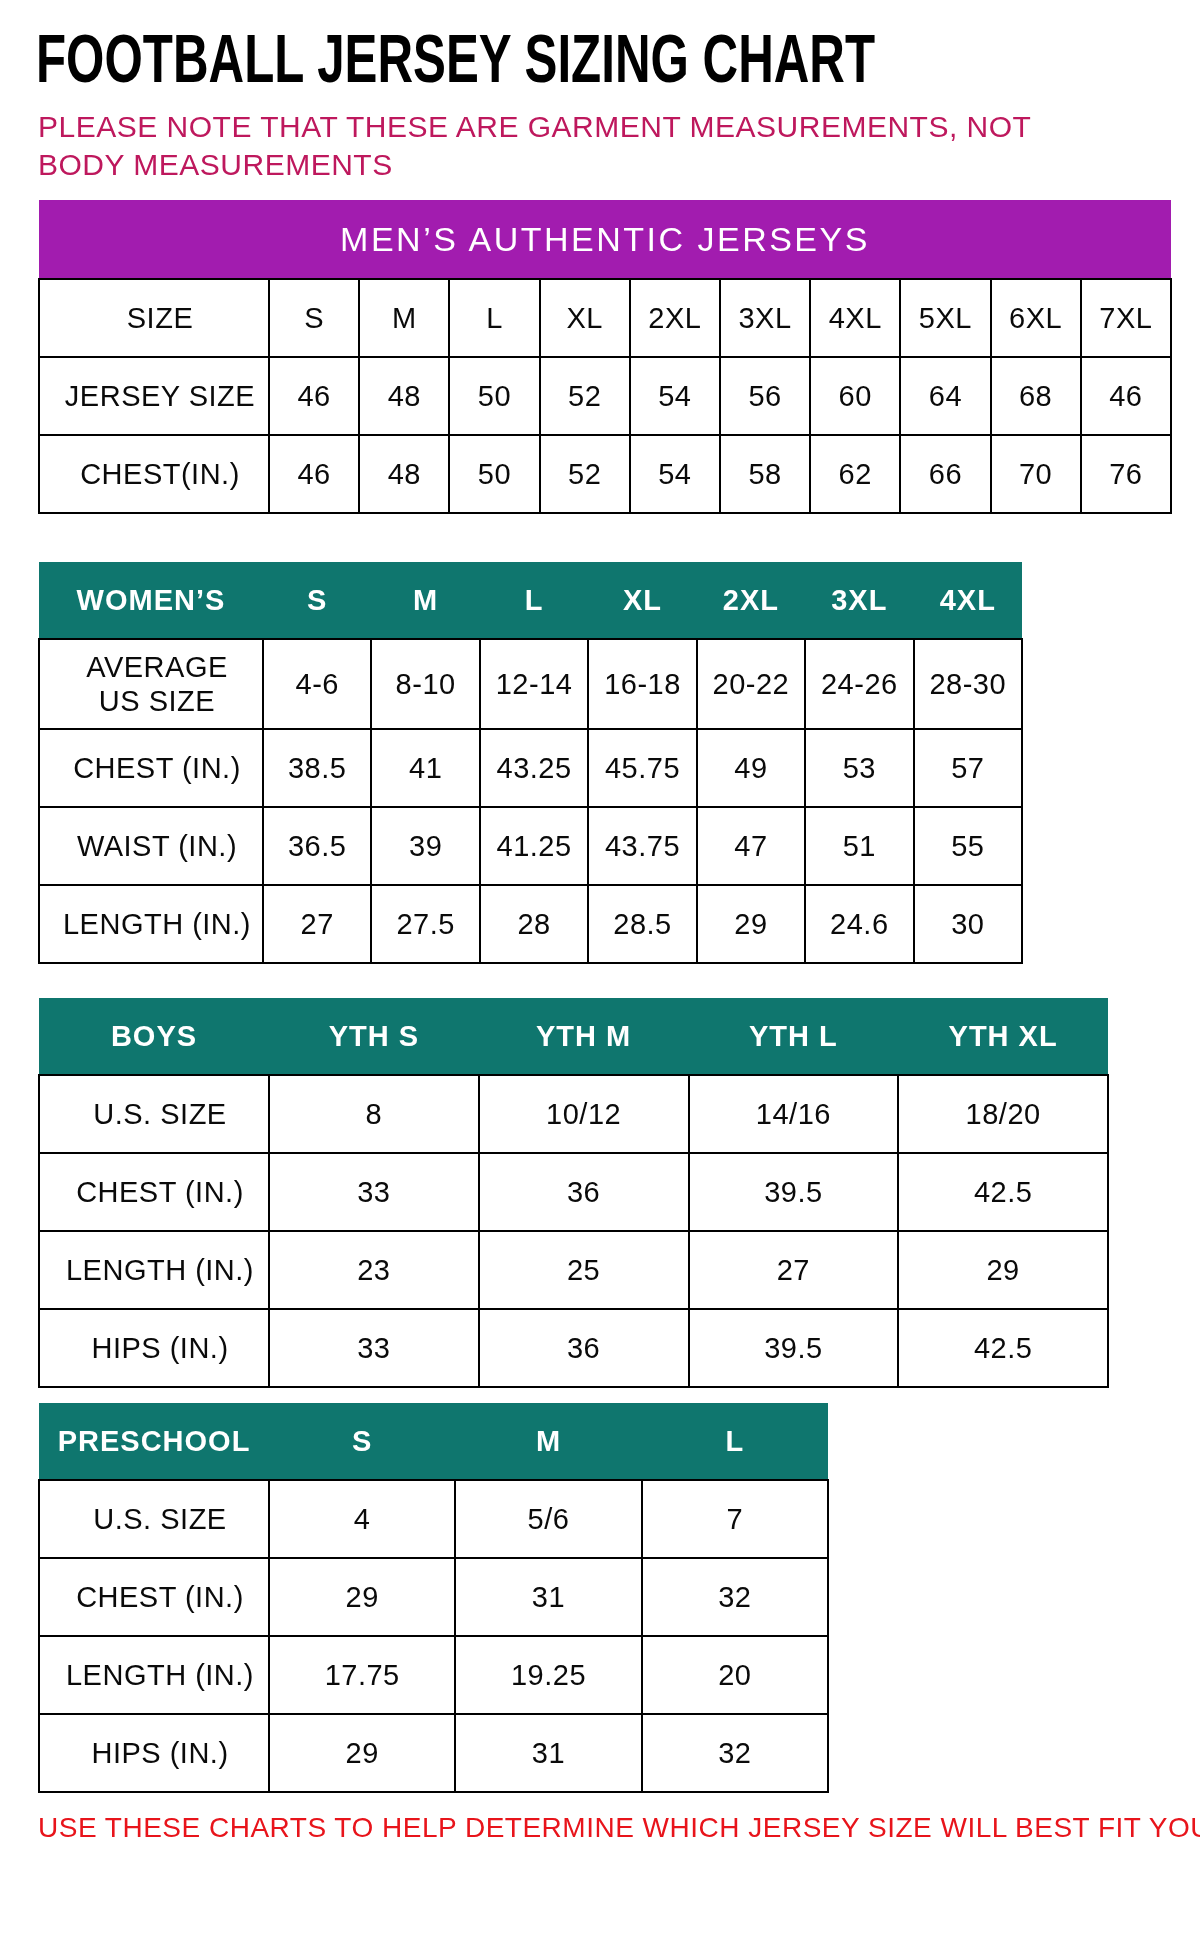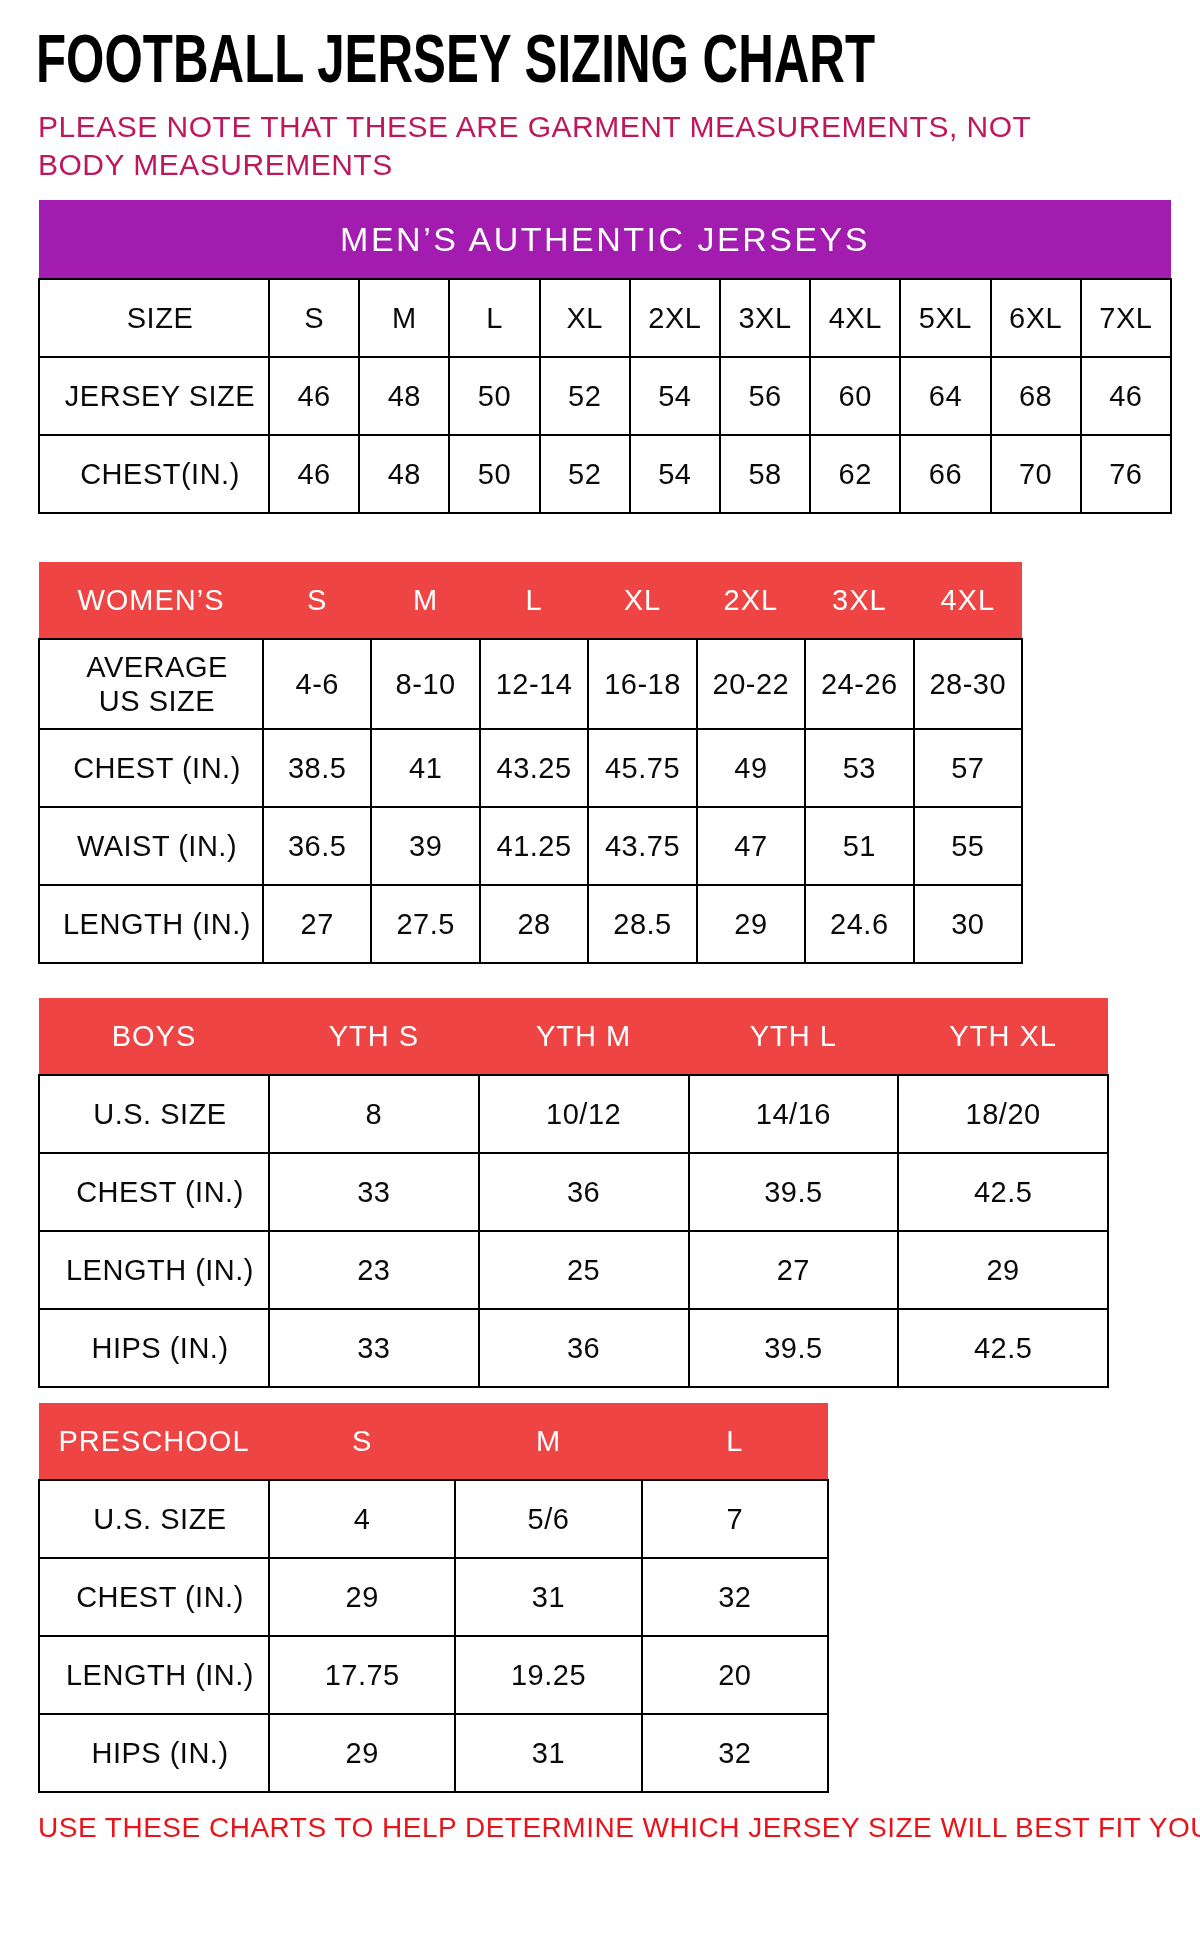--- a/index.html
+++ b/index.html
@@ -60,26 +60,26 @@
   .chart th.banner {
     background: #a21caf;
     color: #ffffff;
     border: none;
     height: 78px;
     font-size: 34px;
     letter-spacing: 2.5px;
     font-weight: 400;
   }
   .chart tr.header th {
-    background: #ef4444;
+    background: #0f766e;
     color: #ffffff;
     border: none;
     height: 76px;
     font-size: 29px;
-    font-weight: 400;
+    font-weight: 700;
     letter-spacing: 1px;
   }
 
   .men { width: 1134px; margin-top: 0; }
   .men col.first { width: 230px; }
 
   .women { width: 985px; margin-top: 48px; }
   .women col.first { width: 224px; }
   .women tbody tr:first-child td { height: 88px; line-height: 34px; }
 

